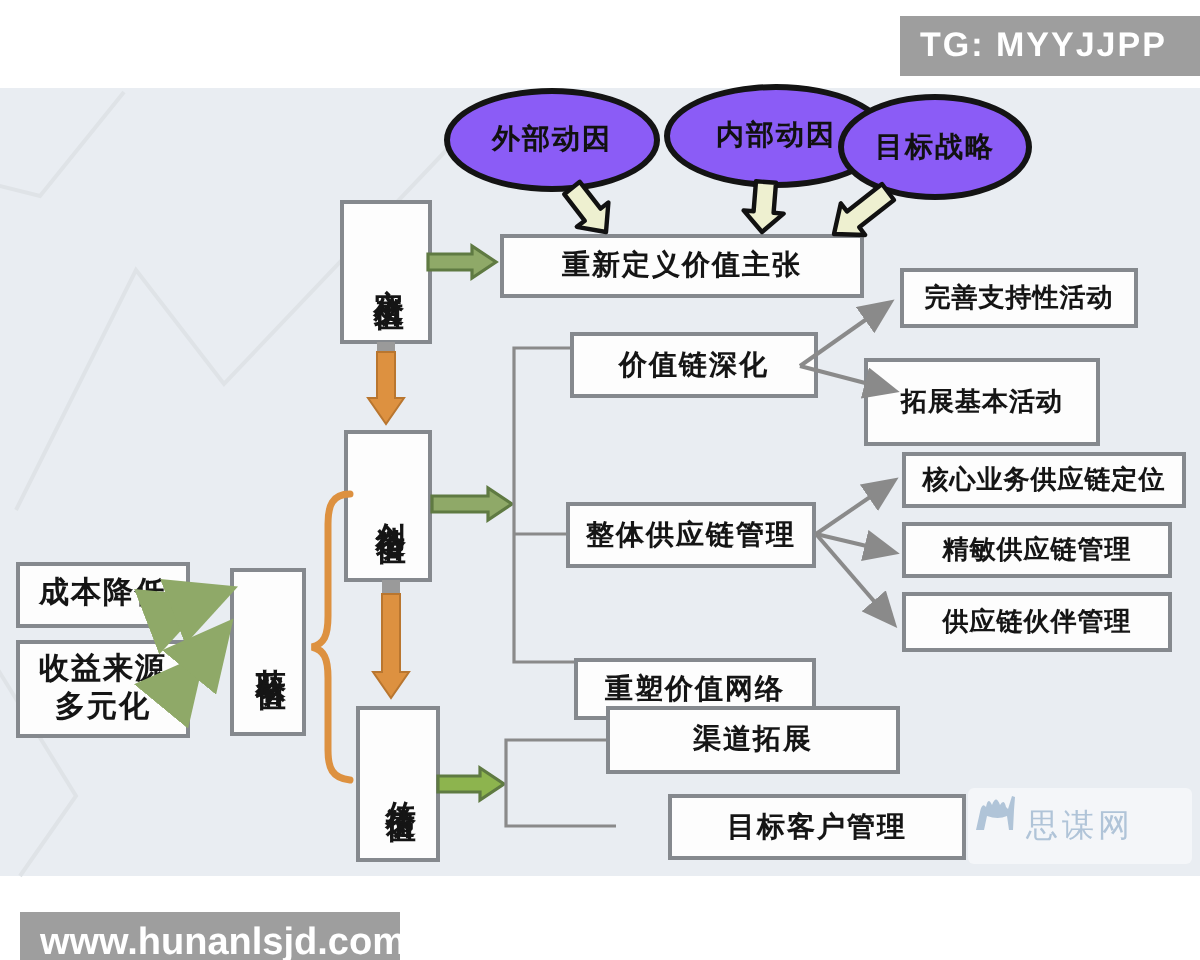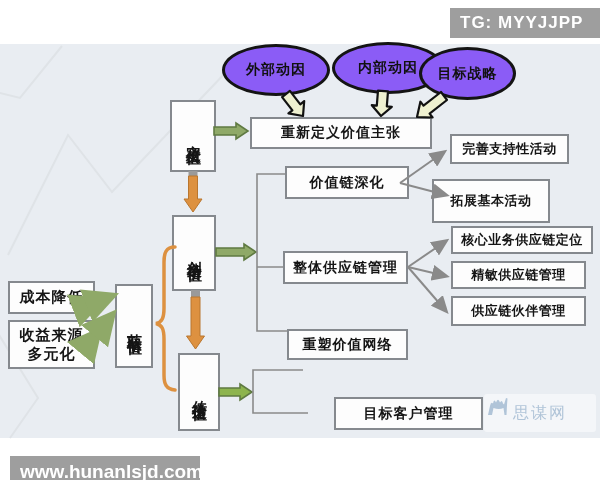--- a/index.html
+++ b/index.html
@@ -95,20 +95,23 @@
   </div>
   <div class="box cbox" style="left:285px;top:166px;width:124px;height:33px;">
     <span>价值链深化</span>
   </div>
   <div class="box cbox" style="left:283px;top:251px;width:125px;height:33px;">
     <span>整体供应链管理</span>
   </div>
   <div class="box cbox" style="left:287px;top:314px;width:121px;height:31px;margin-top:15px;">
     <span>重塑价值网络</span>
   </div>
+  <div class="box cbox" style="left:303px;top:353px;width:147px;height:34px;">
+    <span>渠道拓展</span>
+  </div>
   <div class="box cbox" style="left:308px;top:397px;width:149px;height:33px;margin-left:26px;">
     <span>目标客户管理</span>
   </div>
 
   <div class="box rbox" style="left:450px;top:134px;width:119px;height:30px;">
     <span>完善支持性活动</span>
   </div>
   <div class="box rbox" style="left:432px;top:179px;width:118px;height:44px;">
     <span>拓展基本活动</span>
   </div>

